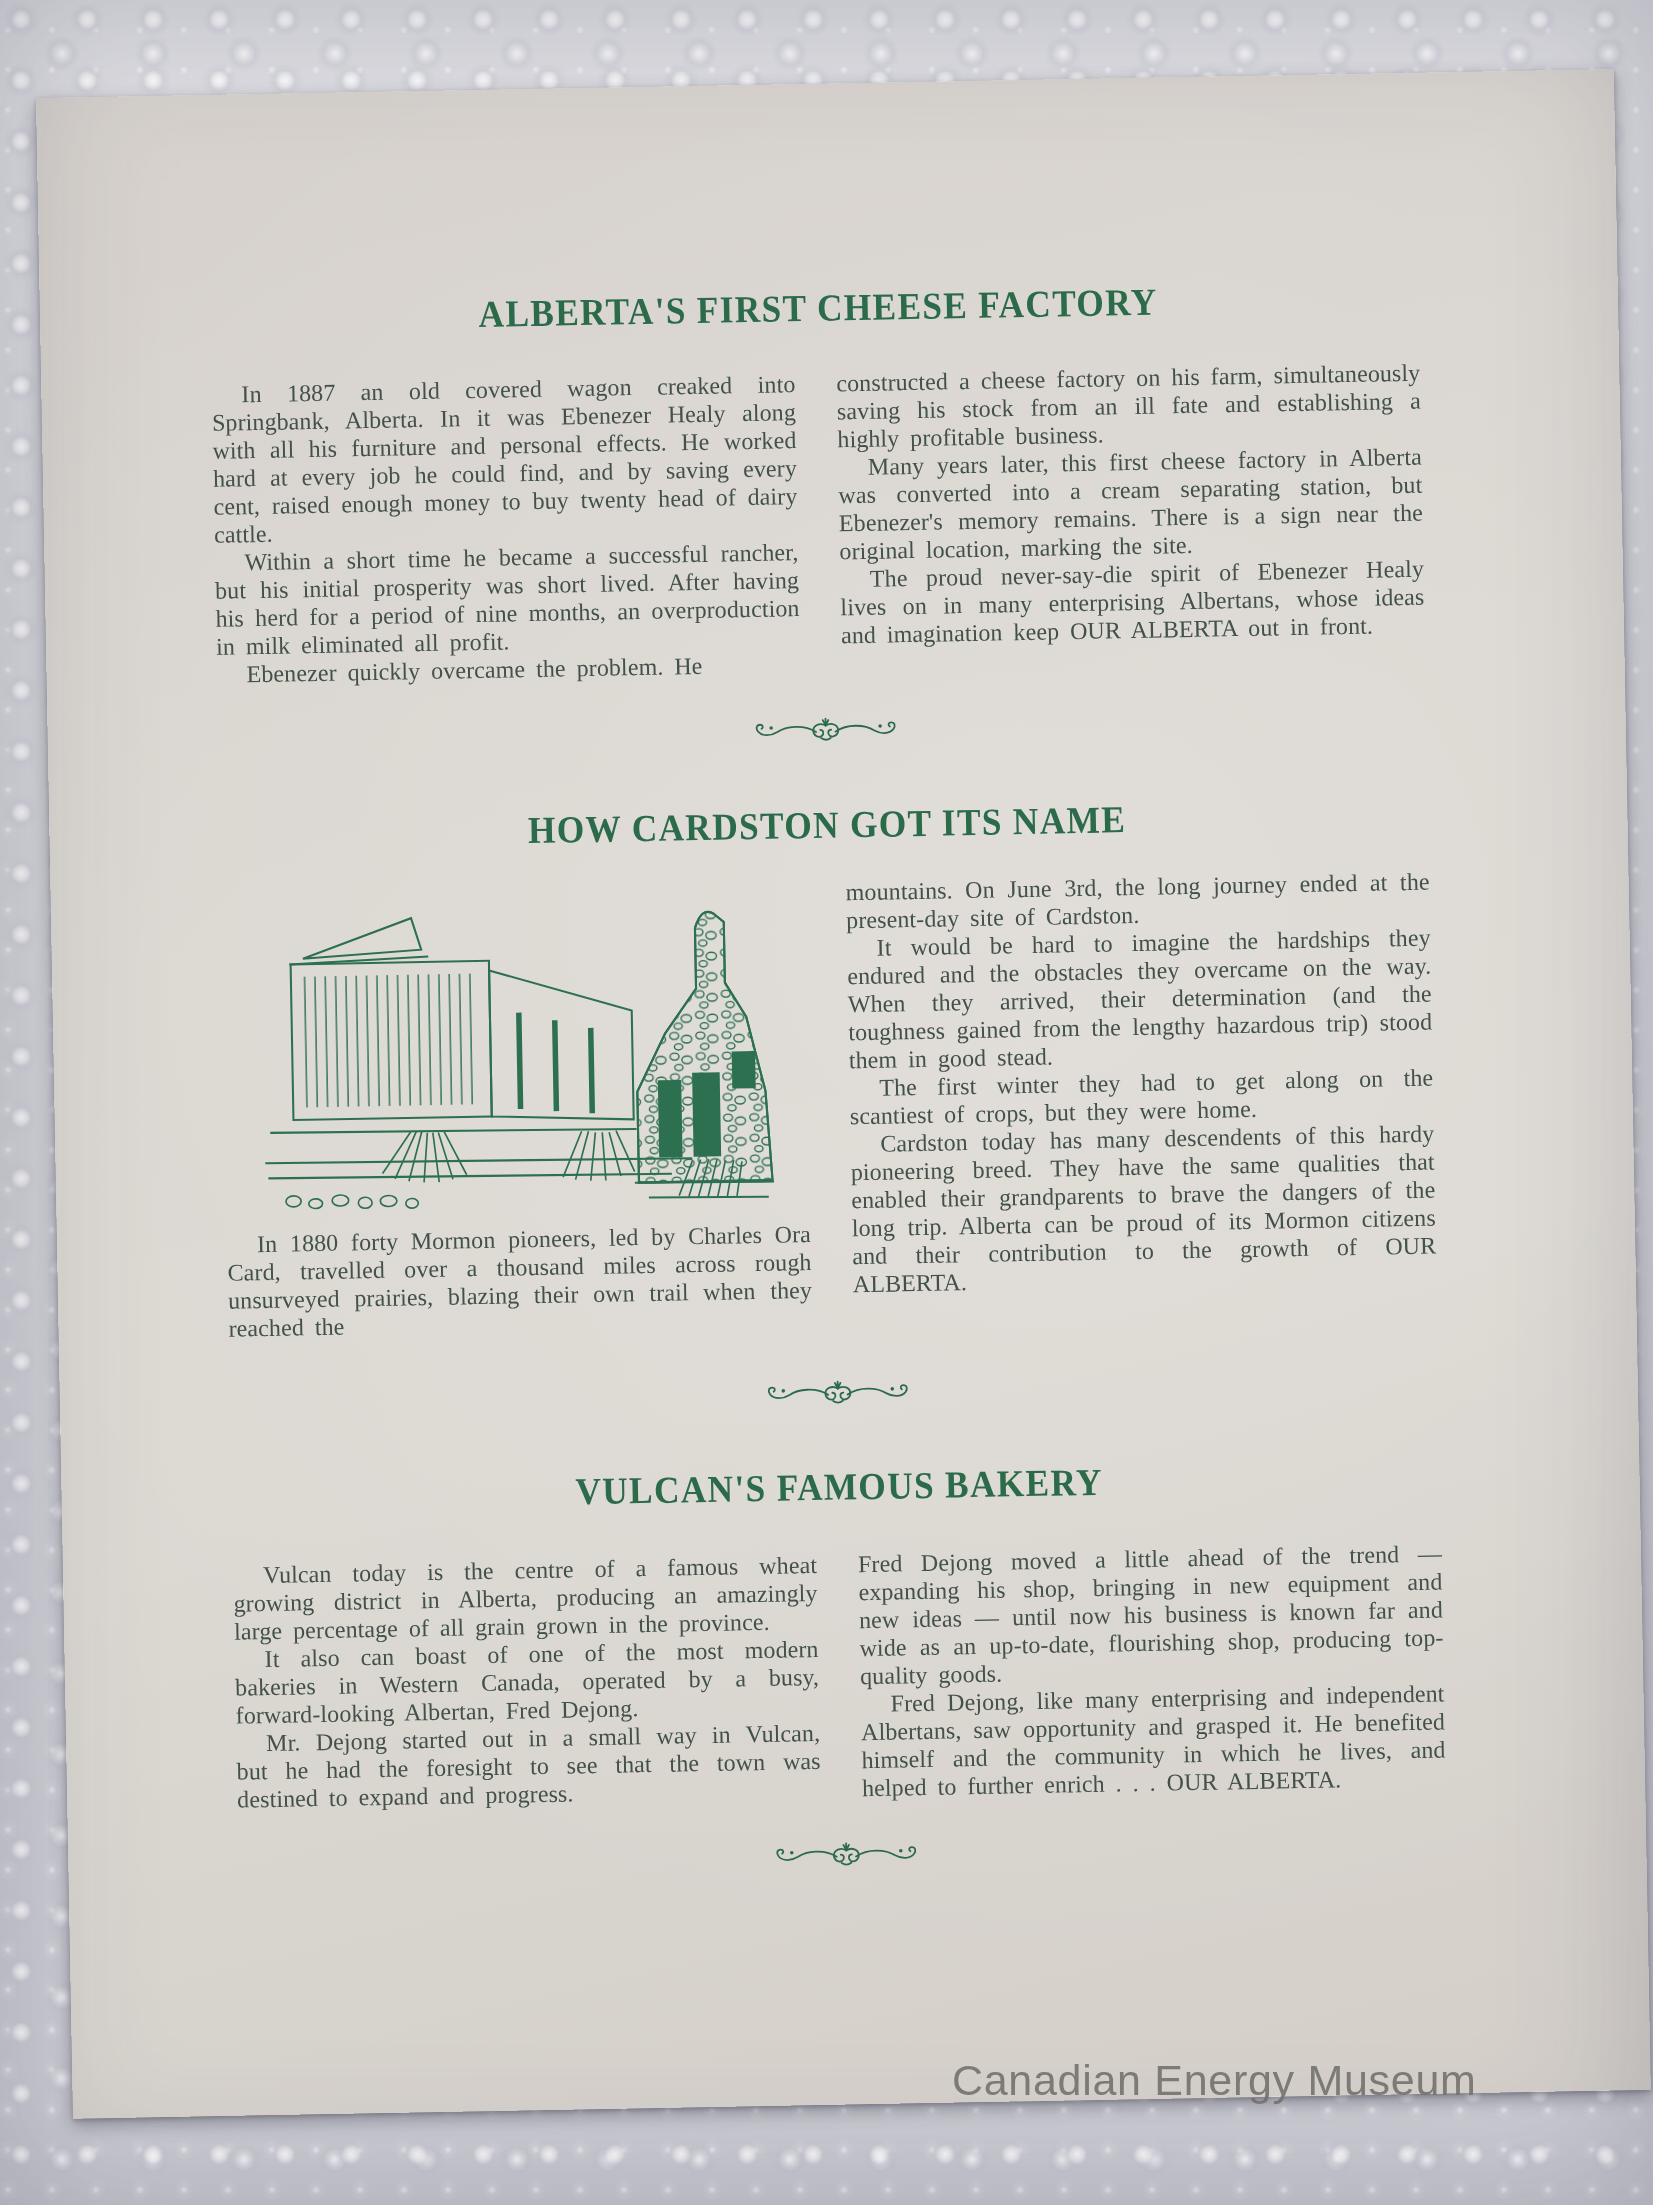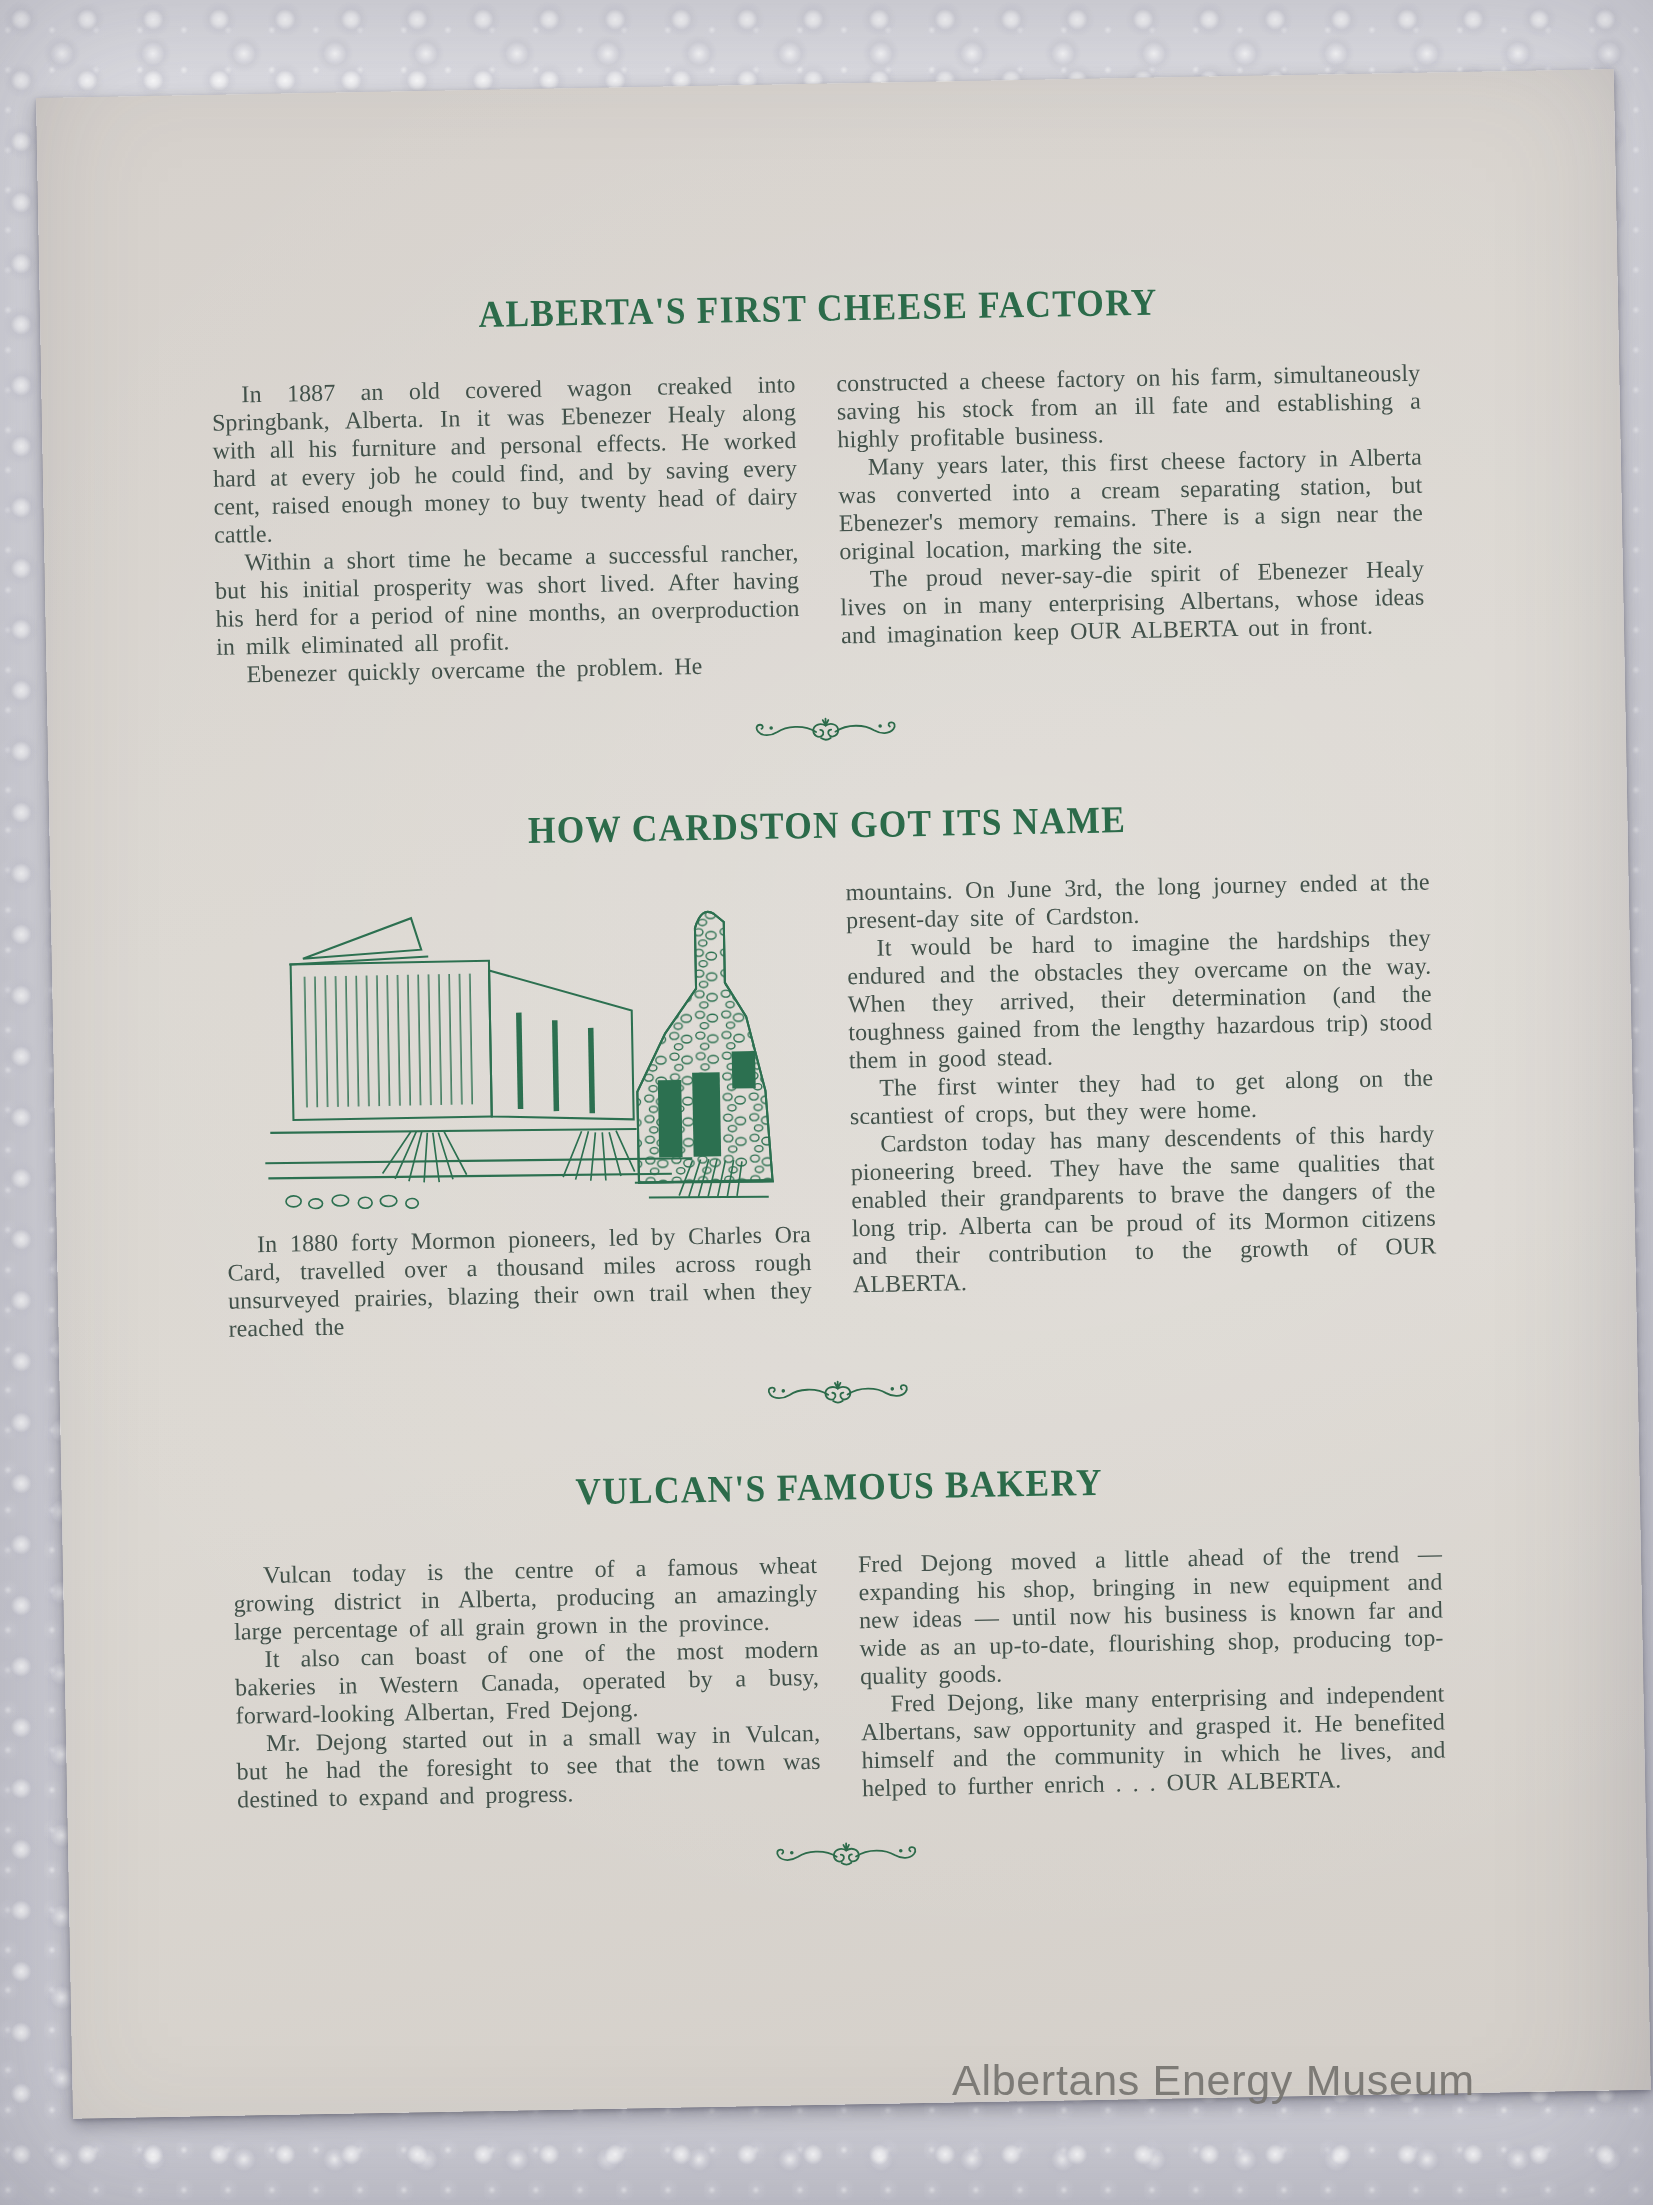--- a/index.html
+++ b/index.html
@@ -237,15 +237,15 @@
           <g fill="#2c6b4a" stroke="none">
             <circle cx="31" cy="15" r="2.6"></circle>
               <circle cx="189" cy="15" r="2.6"></circle>
           </g>
         </svg>
       </div>
 
     </div>
   </div>
 
-  <div class="watermark">Albertans Energy Museum</div>
+  <div class="watermark">Canadian Energy Museum</div>
 </div>
 
 
 </body></html>

